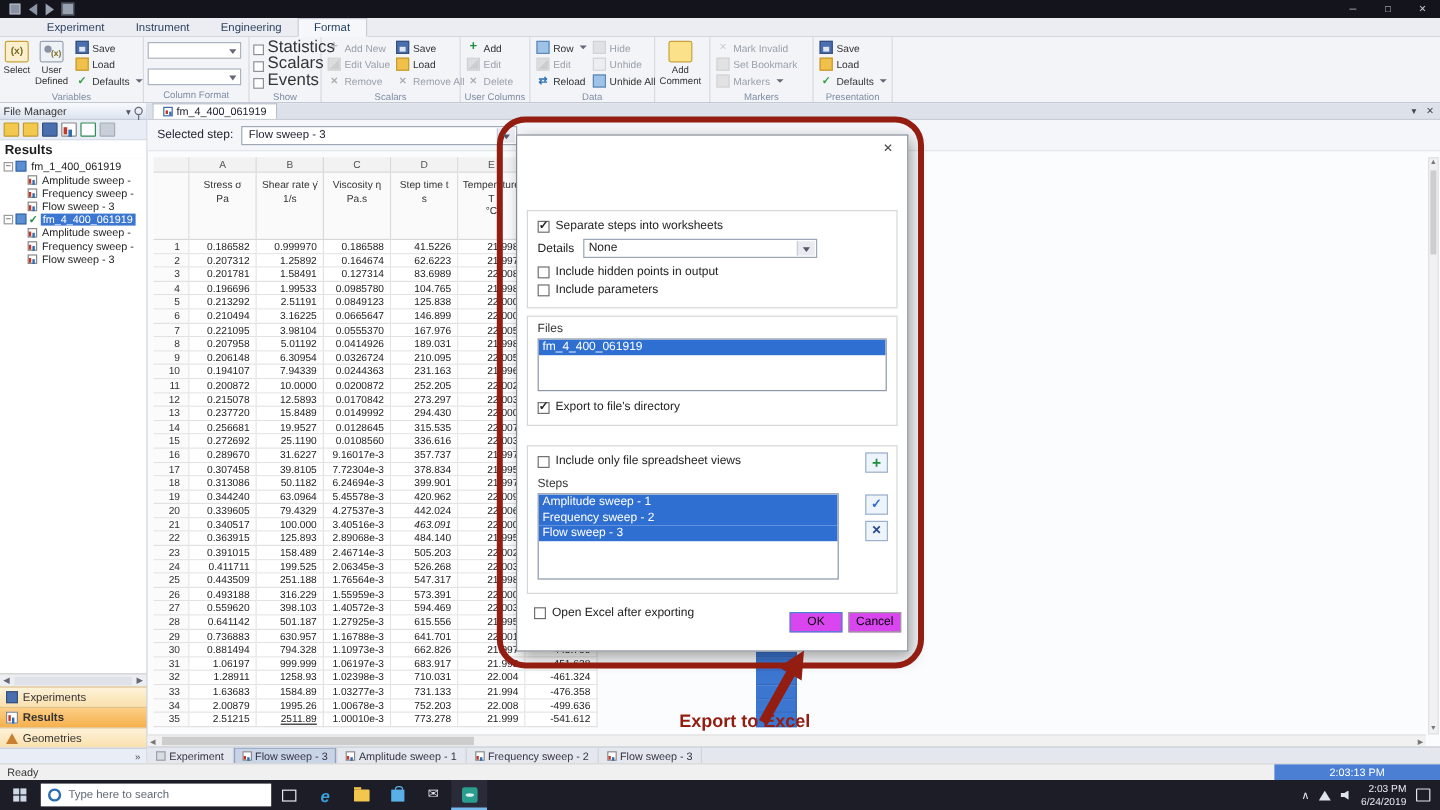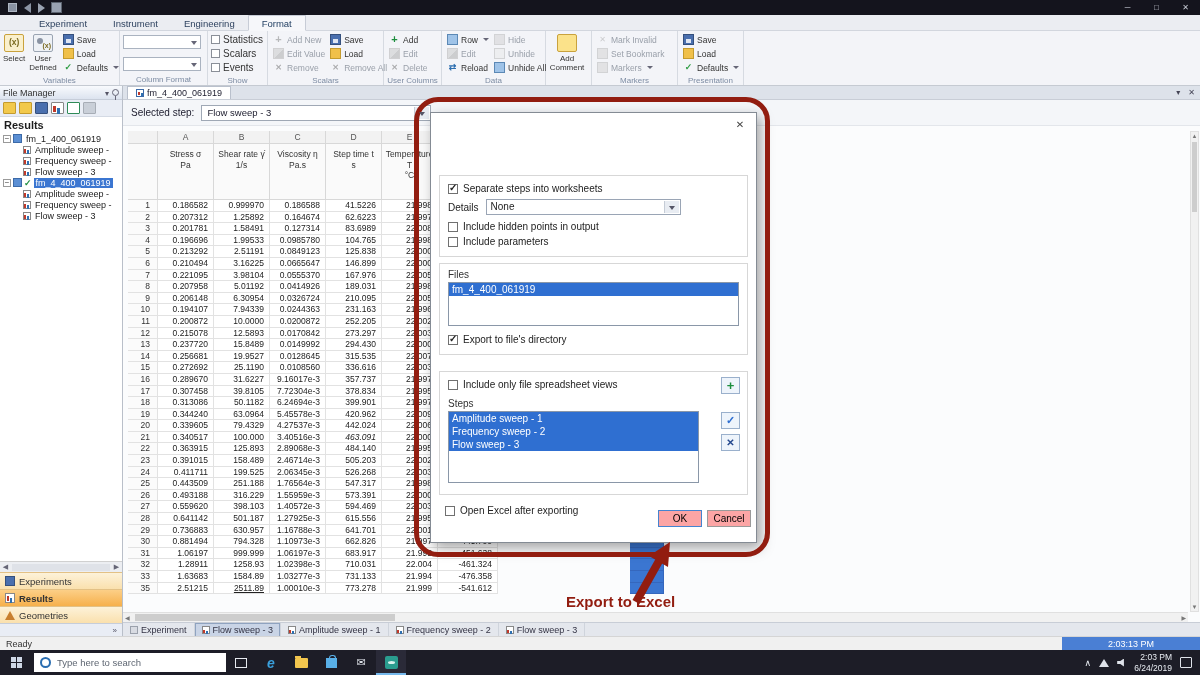--- a/index.html
+++ b/index.html
@@ -54,21 +54,21 @@
 .ic-remove::after,.ic-delete::after{content:"✕";color:#c0392b;font-size:8px;font-weight:bold;}
 .ic-removeall::after{content:"✕";color:#c0392b;font-size:8px;font-weight:bold;}
 .ic-row{background:#9fc3e8;border:1px solid #5b88b5;}
 .ic-hide{background:#c8ccd2;border:1px solid #a7adb6;}
 .ic-unhide{background:#dfe8f2;border:1px solid #a7adb6;}
 .ic-reload::after{content:"⇄";color:#2e6fb0;font-weight:bold;}
 .ic-unhideall{background:#9fc3e8;border:1px solid #5b88b5;}
 .ic-invalid::after{content:"✕";color:#99a;font-size:8px;}
 .ic-bookmark{background:#c9cfd8;border:1px solid #a7adb6;}
 .ic-markers{background:#c9cfd8;border:1px solid #a7adb6;}
-.ck{display:flex;align-items:center;gap:3px;font-size:10px;color:#333;height:13px;}
+.ck{display:flex;align-items:flex-end;gap:3px;font-size:14px;color:#333;height:13px;}
 .cbx{width:9px;height:9px;border:1px solid #8a8f98;background:#fff;flex:none;}
 .rcombo{width:78px;height:14px;background:#fff;border:1px solid #aab3c0;position:relative;margin:2px 0;}
 .rcombo::after{content:"";position:absolute;right:3px;top:5px;border:3px solid transparent;border-top:4px solid #667;}
 .colfmt{flex-direction:column;align-items:flex-start;}
 
 
 .leftpanel{position:absolute;left:0;top:86px;width:123px;height:550px;background:#eef1f7;border-right:1px solid #b9bfc9;display:flex;flex-direction:column;}
 .fmhead{height:14px;background:linear-gradient(#f8fafd,#dce3ef);border-bottom:1px solid #c6cdd9;display:flex;align-items:center;font-size:9px;color:#333;padding:0 3px;gap:3px;}
 .fmhead .sp{flex:1;}
 .fmarrow::after{content:"▾";font-size:8px;color:#556;}
@@ -207,21 +207,21 @@
 .litem{height:13px;line-height:13px;padding-left:3px;font-size:10px;}
 .litem.selected{background:#2f6fd1;color:#fff;}
 .sidebtn{position:absolute;width:19px;height:17px;border:1px solid #9ab0cc;background:#eef4fb;text-align:center;line-height:15px;font-weight:bold;}
 .addstep{right:7px;top:5px;}
 .addstep::after{content:"+";color:#1e8e3e;font-size:13px;}
 .checkstep{right:7px;top:40px;}
 .checkstep::after{content:"✓";color:#2f6fd1;font-size:11px;}
 .xstep{right:7px;top:62px;}
 .xstep::after{content:"✕";color:#24488e;font-size:10px;}
 .openexcel{position:absolute;left:14px;top:390px;}
-.btn{position:absolute;width:44px;height:17px;background:#fca5a5;border:1px solid #9a9a9a;font-size:10px;text-align:center;line-height:15px;font-family:"Liberation Sans",sans-serif;}
+.btn{position:absolute;width:44px;height:17px;background:#d946ef;border:1px solid #9a9a9a;font-size:10px;text-align:center;line-height:15px;font-family:"Liberation Sans",sans-serif;}
 .btn.ok{left:227px;top:397px;border-color:#4584d0;}
 .btn.cancel{left:276px;top:397px;}
 
 
 .anno-box{position:absolute;left:414px;top:97px;width:356px;height:460px;border:5px solid #921d10;border-radius:24px;pointer-events:none;}
 .anno-arrow{position:absolute;left:612px;top:536px;width:90px;height:70px;pointer-events:none;}
 .anno-label{position:absolute;left:566px;top:593px;font-size:15px;font-weight:bold;color:#921d10;}
 </style>
 </head>
 <body>
@@ -910,20 +910,31 @@
           <div class="tc dcell" style="width: 56px;">1.63683</div>
           <div class="tc dcell" style="width: 56px;">1584.89</div>
           <div class="tc dcell" style="width: 56px;">1.03277e-3</div>
           <div class="tc dcell" style="width: 56px;">731.133</div>
           <div class="tc dcell" style="width: 56px;">21.994</div>
           <div class="tc dcell" style="width: 60px;">-476.358</div>
           <div class="tc spacer" style="width: 132px;"></div>
           <div class="tc dcell sel" style="width: 34px;"></div>
         </div>
         <div class="trow">
+          <div class="tc rnum" style="width: 30px;">34</div>
+          <div class="tc dcell" style="width: 56px;">2.00879</div>
+          <div class="tc dcell" style="width: 56px;">1995.26</div>
+          <div class="tc dcell" style="width: 56px;">1.00678e-3</div>
+          <div class="tc dcell" style="width: 56px;">752.203</div>
+          <div class="tc dcell" style="width: 56px;">22.008</div>
+          <div class="tc dcell" style="width: 60px;">-499.636</div>
+          <div class="tc spacer" style="width: 132px;"></div>
+          <div class="tc dcell sel" style="width: 34px;"></div>
+        </div>
+        <div class="trow">
           <div class="tc rnum" style="width: 30px;">35</div>
           <div class="tc dcell" style="width: 56px;">2.51215</div>
           <div class="tc dcell" style="width: 56px; text-decoration: underline;">2511.89</div>
           <div class="tc dcell" style="width: 56px;">1.00010e-3</div>
           <div class="tc dcell" style="width: 56px;">773.278</div>
           <div class="tc dcell" style="width: 56px;">21.999</div>
           <div class="tc dcell" style="width: 60px;">-541.612</div>
           <div class="tc spacer" style="width: 132px;"></div>
           <div class="tc dcell sel" style="width: 34px;"></div>
         </div>

